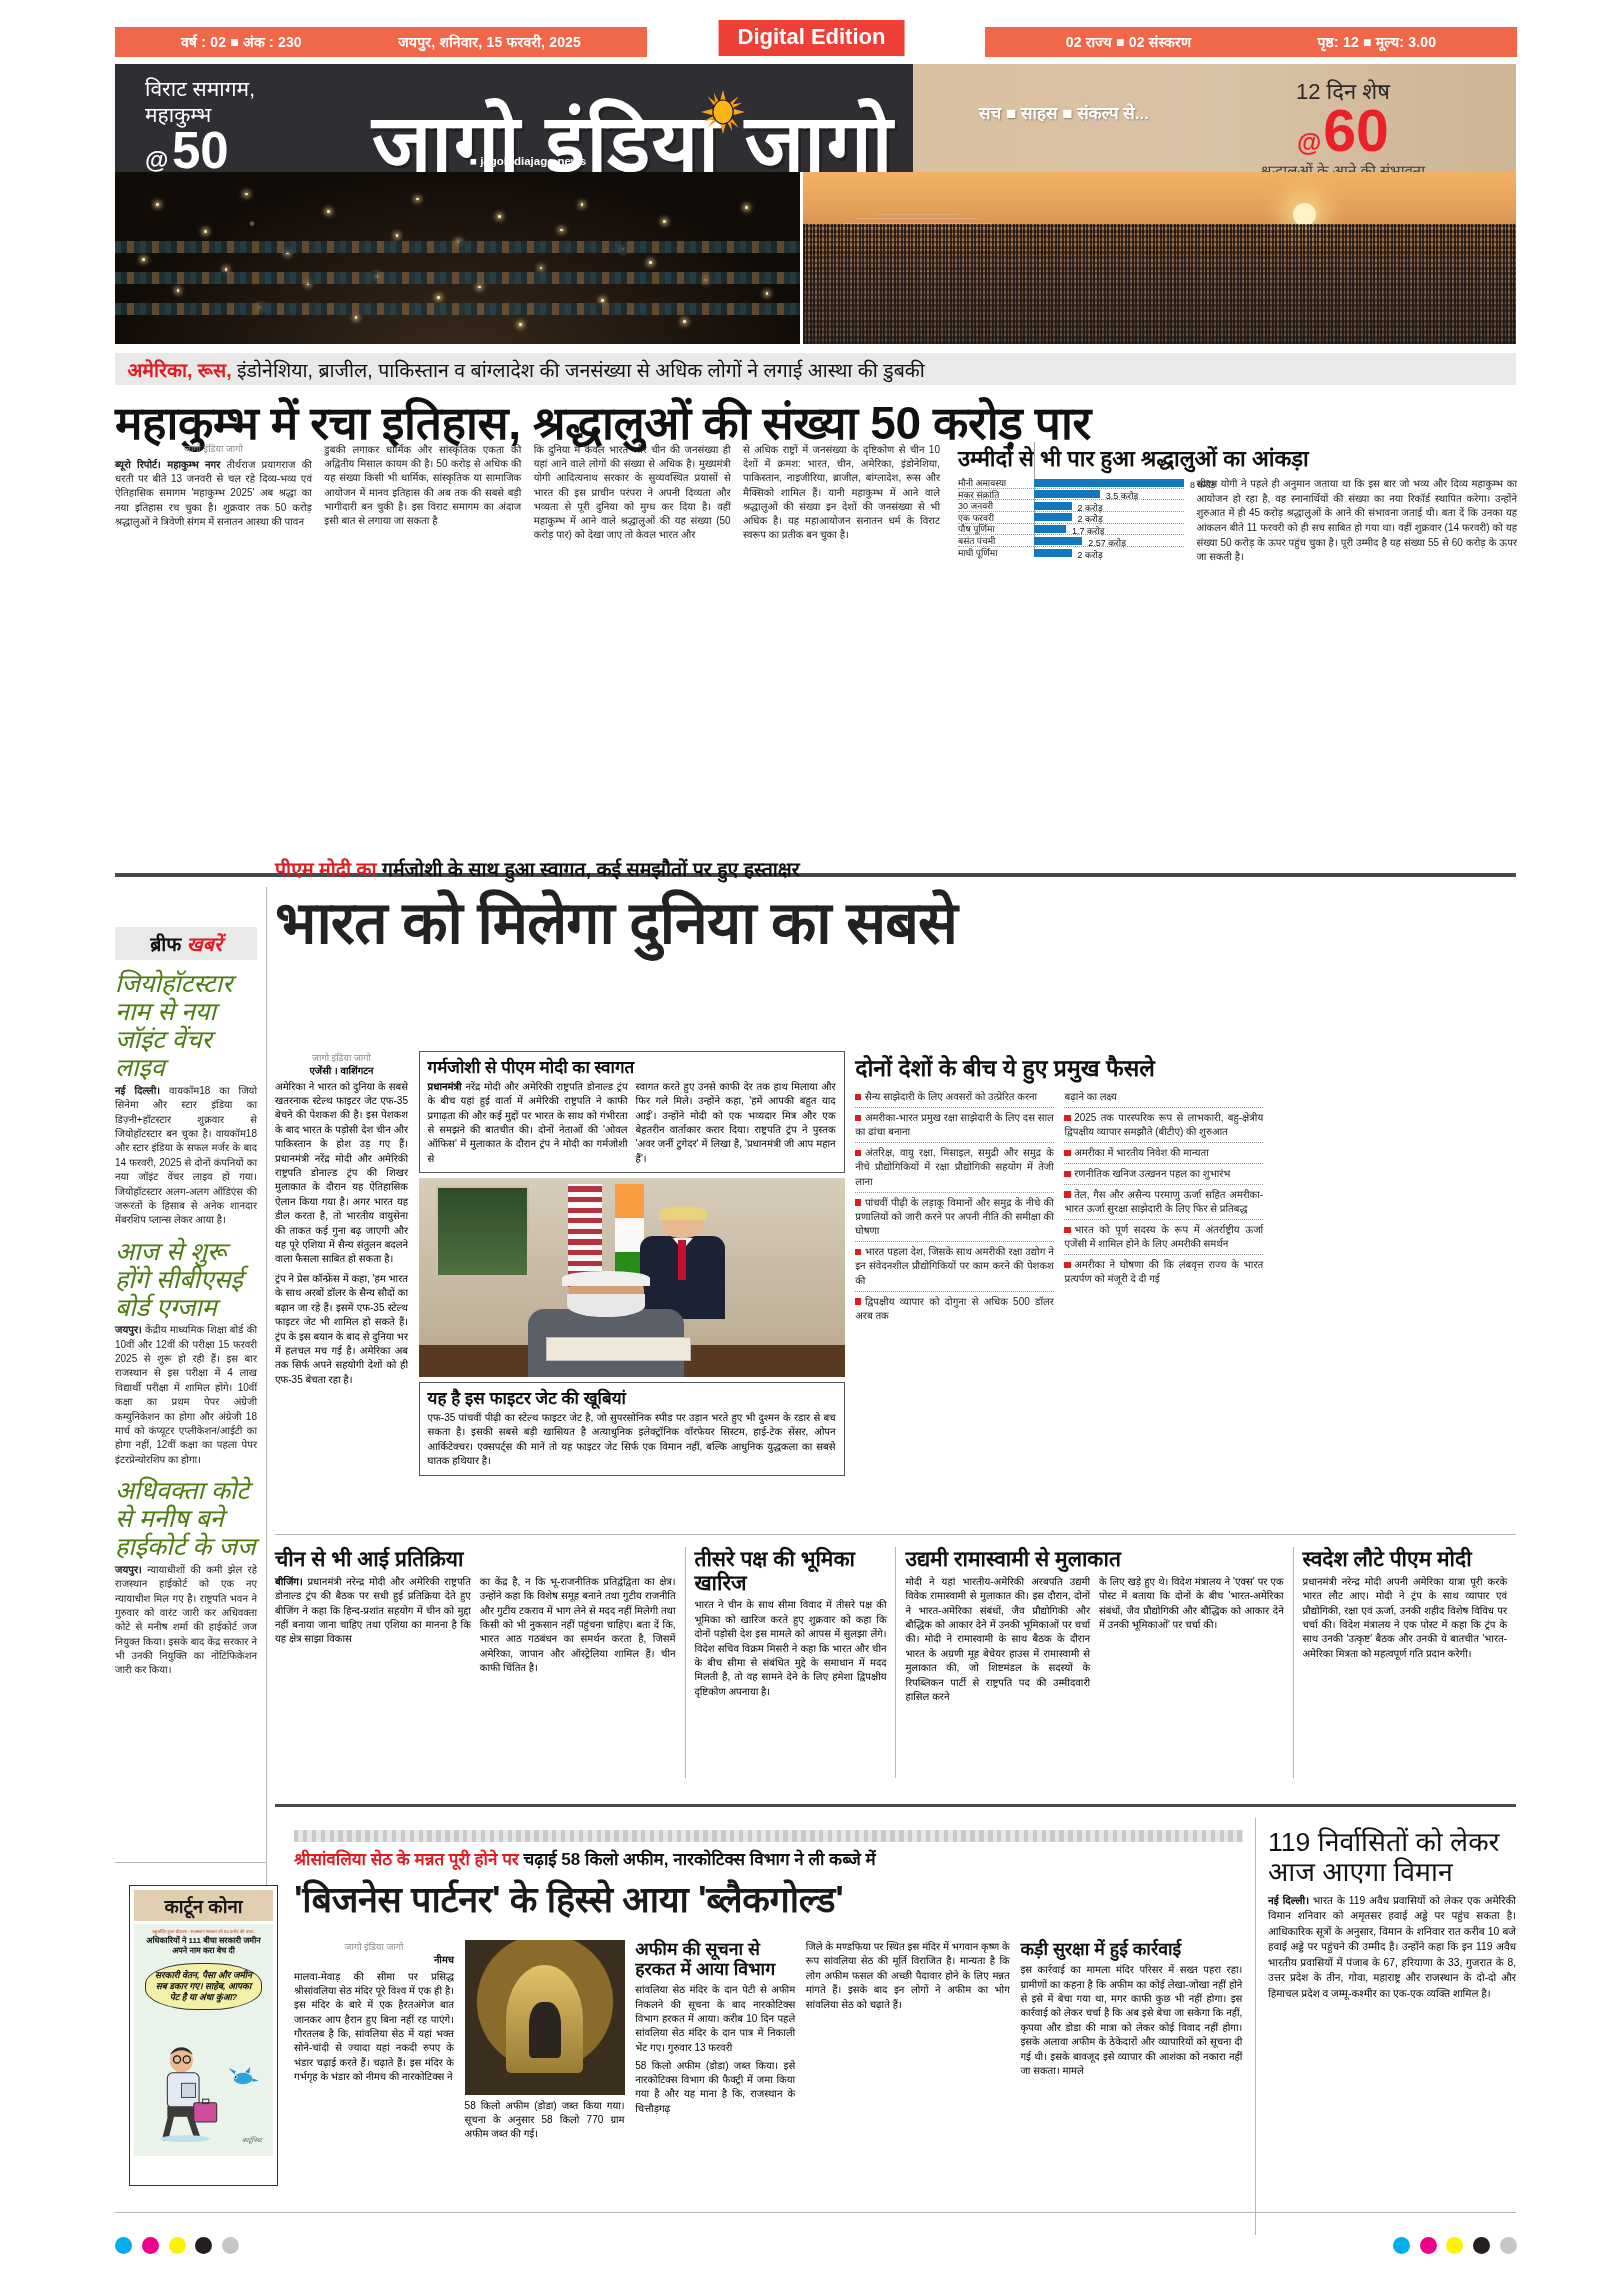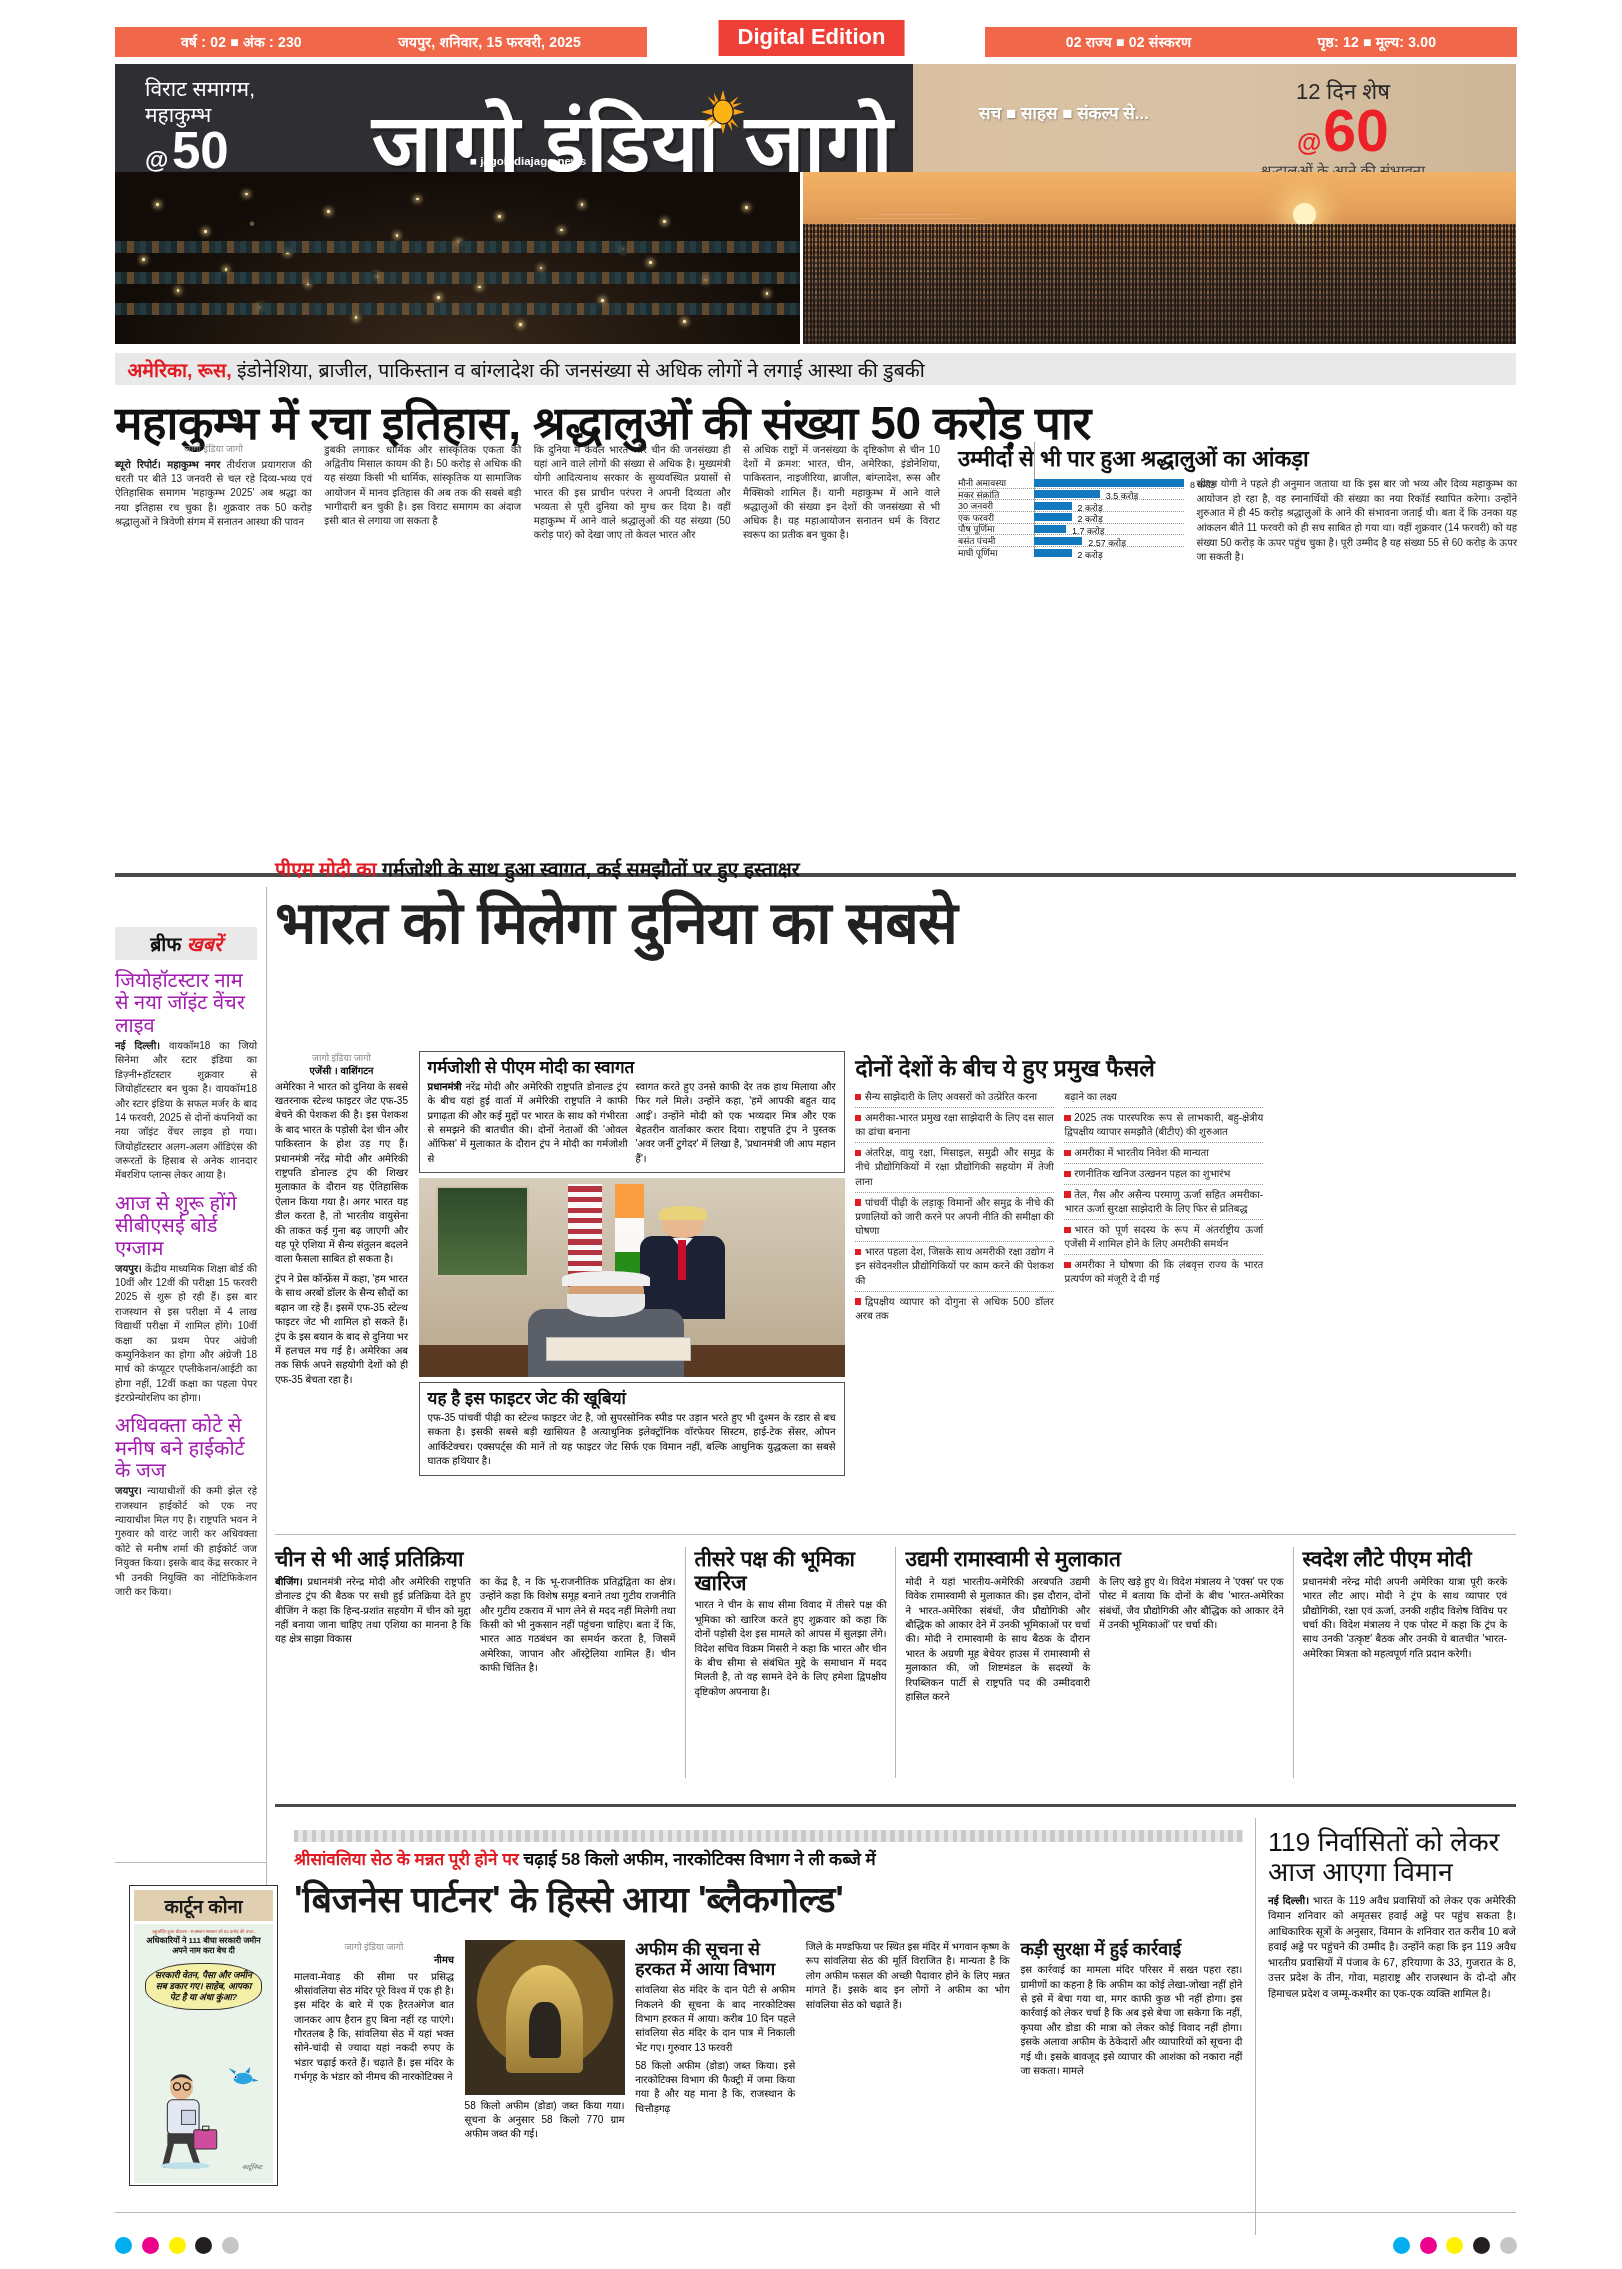--- a/index.html
+++ b/index.html
@@ -215,21 +215,21 @@
   .sidebar {
     position: absolute; top: 903px; left: 115px; width: 142px; margin-top: 24px;
   }
   .brief-head {
     background: #e9e9e9; text-align: center; padding: 2.7px 0 3.5px;
     font-size: 19.5px; font-weight: bold; color: #111;
   }
   .brief-head .red { color: #e11b22; font-style: italic; }
   .sb-item { margin-top: 8.9px; }
   .sb-title {
-    font-size: 20px; font-weight: 400; line-height: 1.12; color: #a21caf;
+    font-size: 25px; font-weight: 400; line-height: 1.12; color: #4d7c0f; font-style: italic;
   }
   .sb-body {
     font-size: 10px; line-height: 1.44; color: #1a1a1a; text-align: justify;
     margin-top: 2.7px;
   }
   .sb-body b { font-weight: bold; }
 
   
   .s2 { position: absolute; top: 855px; left: 275px; width: 1241px; }
   .s2-kicker {
@@ -308,21 +308,21 @@
   
   .cartoon-box {
     position: absolute; top: 1873px; left: 129px; width: 149px; height: 301px;
     border: 0.9px solid #333; background: #fff; padding: 4.4px; margin-top: 12px;
   }
   .cartoon-head {
     background: #e0cfb0; text-align: center; font-size: 18.6px; font-weight: bold;
     color: #1a1a1a; padding: 2.7px 0;
   }
   .cartoon-art {
-    margin-top: 3.5px; height: 259px; background: #e9f3ea; position: relative; overflow: hidden;
+    margin-top: 3.5px; height: 232px; background: #e9f3ea; position: relative; overflow: hidden;
   }
   .ca-kicker { font-size: 4.4px; color:#c0392b; text-align:center; padding-top:3.5px; }
   .ca-head2 { font-size: 8px; font-weight: bold; text-align:center; color:#111; line-height:1.25; padding: 1.8px 3.5px; }
   .ca-bubble {
     margin: 5.3px 10.6px 0; background:#f5f0a8; border:1.3px solid #333; border-radius:44% 44% 44% 44%;
     padding: 6.2px 7px; font-size: 8.9px; font-weight: bold; color:#111; line-height:1.25; text-align:center;
     font-style: italic;
   }
   .ca-bird { position:absolute; right:14px; top:142px; width:32px; height:23px; }
   .ca-man { position:absolute; left:21px; bottom:14px; width:67px; height:98px; }

